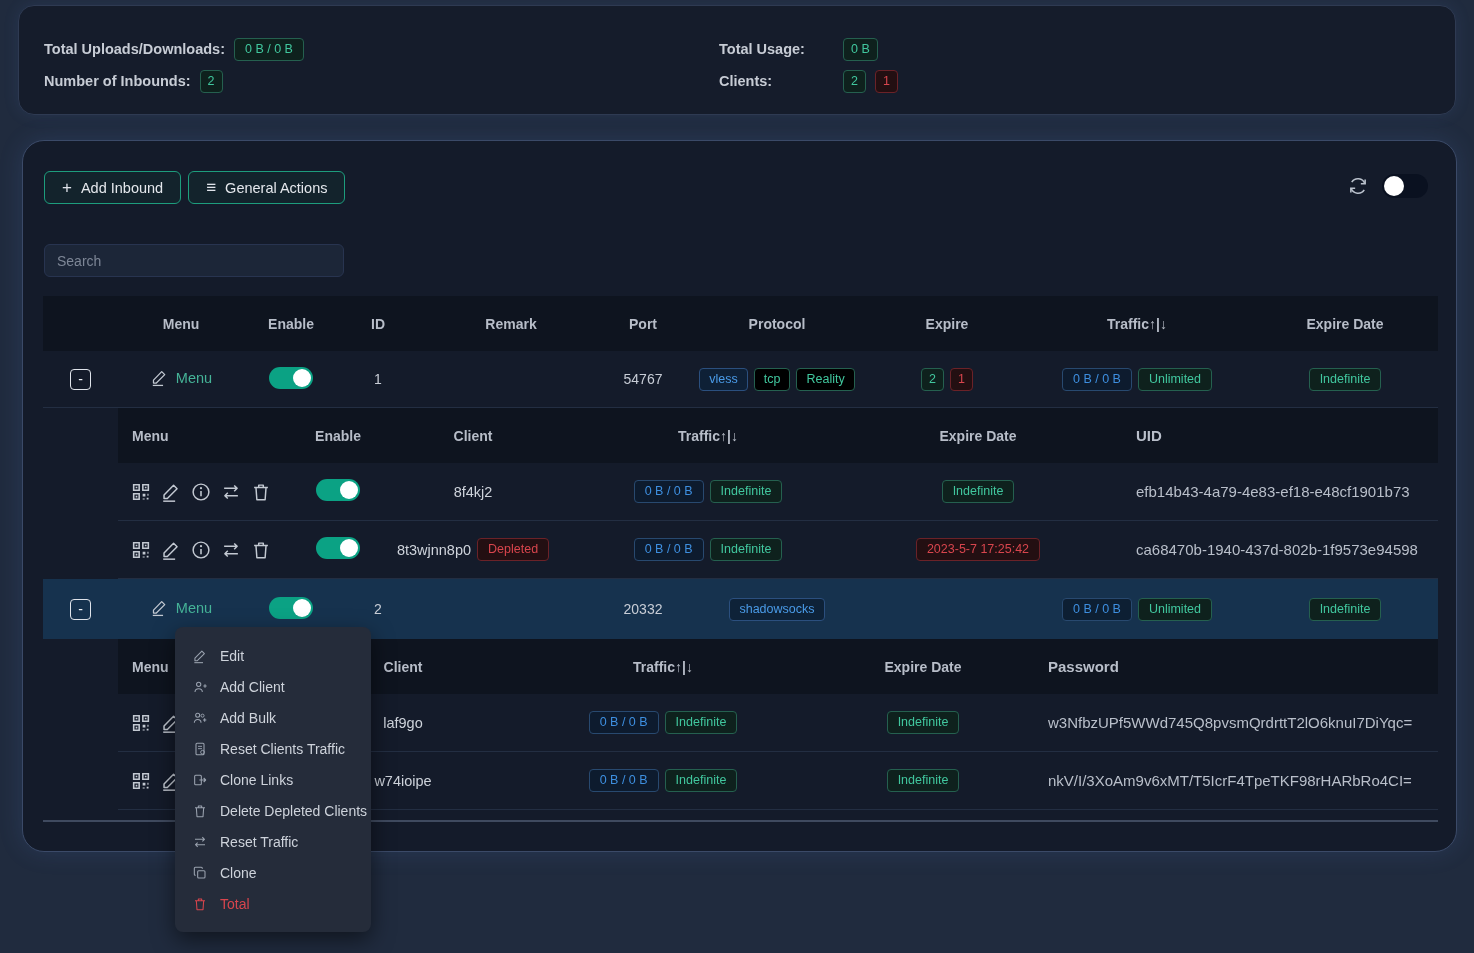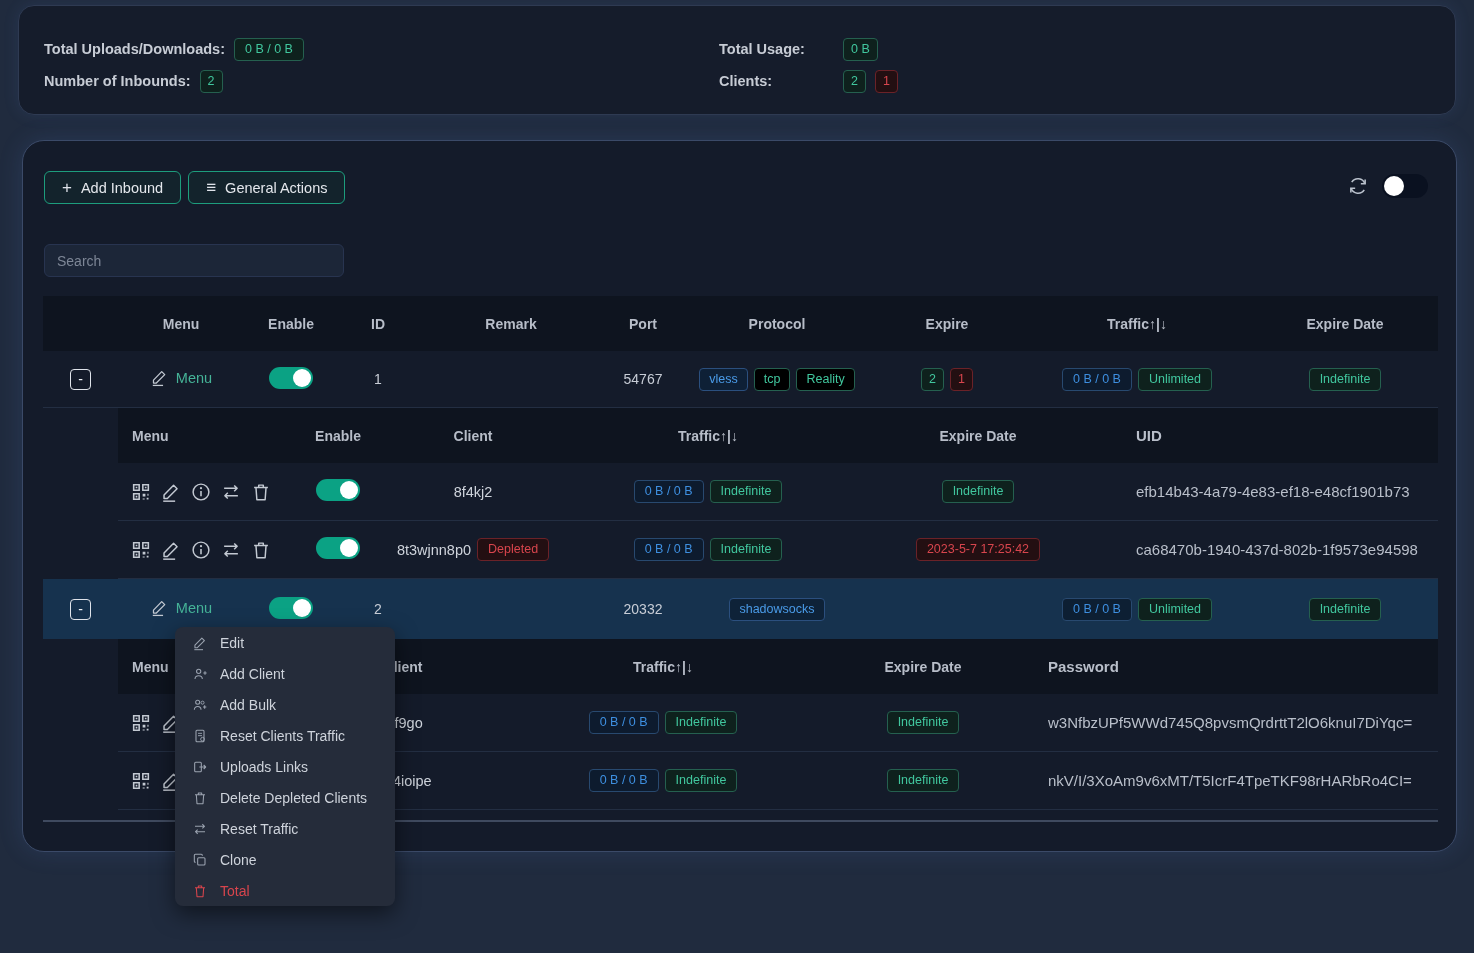--- a/index.html
+++ b/index.html
@@ -101,22 +101,22 @@
   .sub-row { height:58px; border-bottom:1px solid #232e42; }
   .cell-left { text-align:left; padding-left:14px; }
   .uid-cell { text-align:left; padding-left:38px; color:#b9bfca; font-size:15px; }
   .pass-cell { text-align:left; padding-left:10px; color:#b9bfca; font-size:15px; }
   .action-icons { display:flex; gap:8px; align-items:center; padding-left:12px; color:#c3c9d2; }
   .client-name { color:#ced3db; font-size:14.5px; }
   .table-footer { height:12px; border-bottom:2px solid #3f4a5f; }
 
   
   .context-menu {
-    position:absolute; left:175px; top:627px; width:220px;
-    background:#252c3a; border-radius:8px; padding:0 0;
+    position:absolute; left:175px; top:627px; width:196px;
+    background:#252c3a; border-radius:8px; padding:13px 0;
     box-shadow:0 8px 22px rgba(0,0,0,.5); z-index:10;text-align:right;
   }
   .cm-item { display:flex; align-items:center; gap:12px; height:31px; padding-left:17px; color:#ced3db; font-size:14px; cursor:pointer; }
   .cm-item .ic { color:#9aa2af; }
   .cm-item.danger, .cm-item.danger .ic { color:#d8454d; }
 </style>
 </head>
 <body>
 
 <svg class="hiddefs" xmlns="http://www.w3.org/2000/svg">
@@ -463,21 +463,21 @@
   <div class="cm-item">
     <svg class="ic ic-16">
         <use href="#i-file-reset"></use>
       </svg>
     <span>Reset Clients Traffic</span>
   </div>
   <div class="cm-item">
     <svg class="ic ic-16">
         <use href="#i-export"></use>
       </svg>
-    <span>Uploads Links</span>
+    <span>Clone Links</span>
   </div>
   <div class="cm-item">
     <svg class="ic ic-16">
         <use href="#i-trash"></use>
       </svg>
     <span>Delete Depleted Clients</span>
   </div>
   <div class="cm-item">
     <svg class="ic ic-16">
         <use href="#i-swap"></use>

